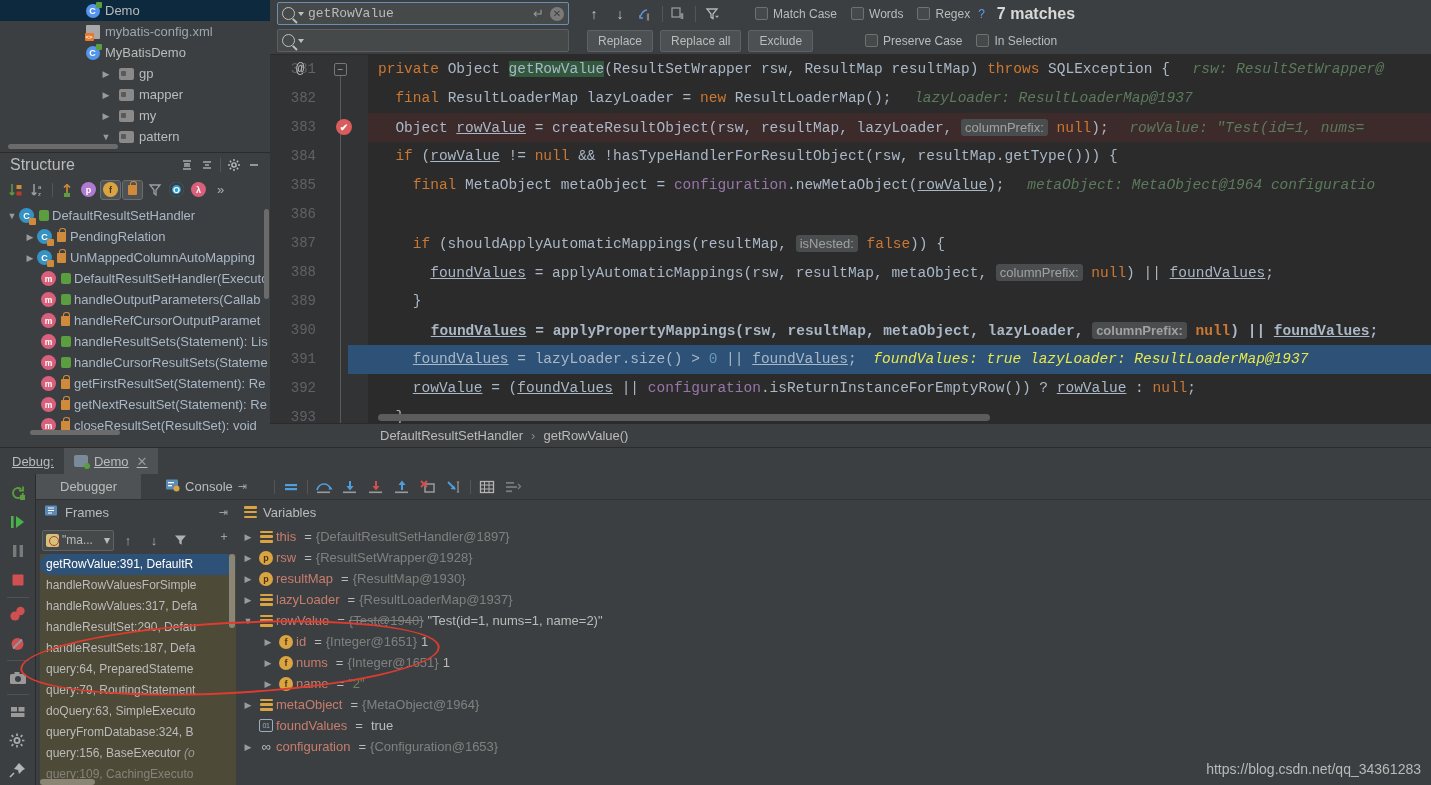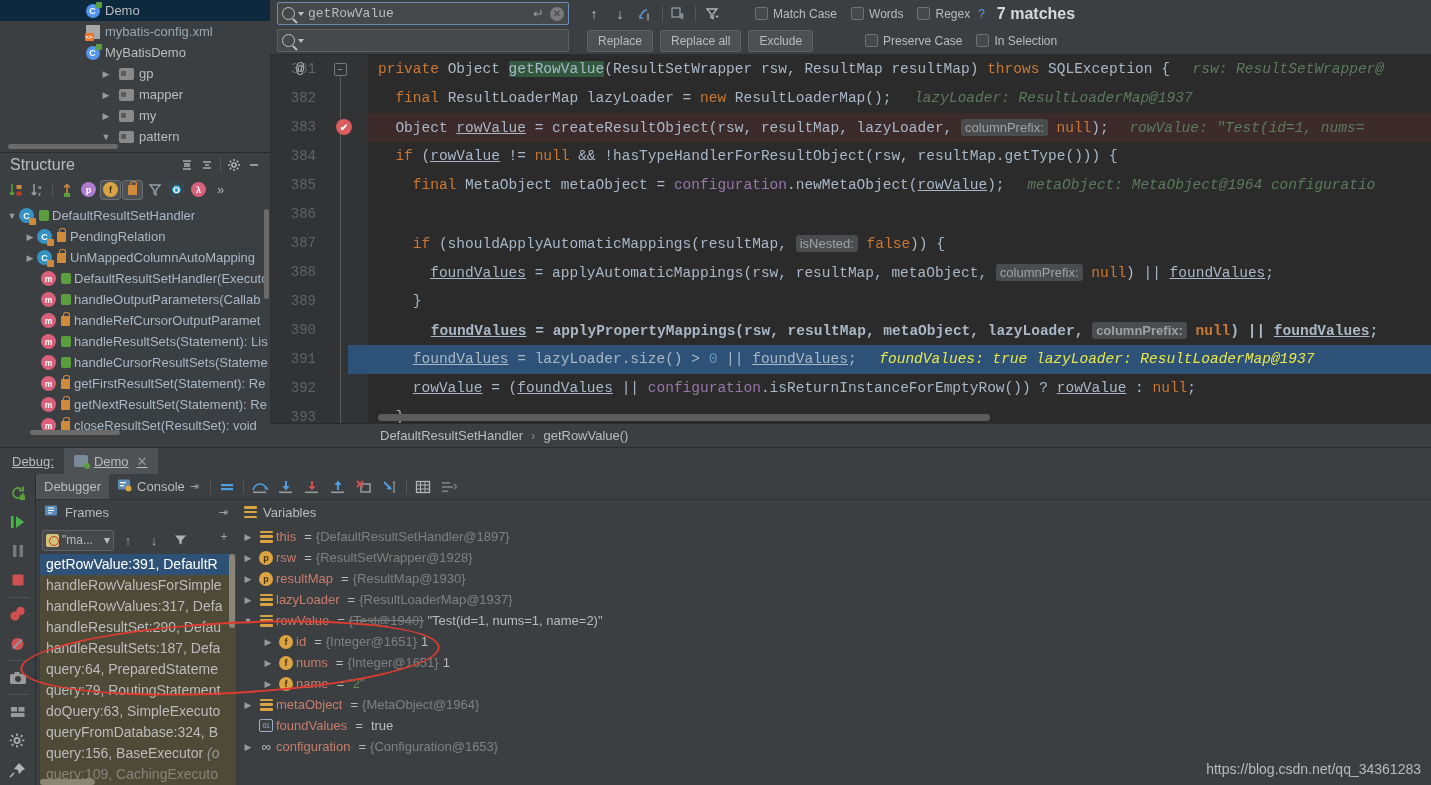--- a/index.html
+++ b/index.html
@@ -268,21 +268,21 @@
   .rail-ic { width: 30px; height: 30px; display: flex; align-items: center;
              justify-content: center; }
   .rail-sep { width: 22px; height: 1px; background: #4f5254; margin: 2px 0; }
 
   .dbg-toolbar {
     position: absolute; left: 36px; top: 0; width: 1395px; height: 26px;
     background: #3c3f41; display: flex; align-items: center;
     border-bottom: 1px solid #323232;
   }
   .dbg-tab {
-    height: 25px; padding: 0 8px; display: flex; align-items: center; gap: 5px;
+    height: 25px; padding: 0 24px; display: flex; align-items: center; gap: 5px;
     font-size: 13px; color: #bbbbbb;
   }
   .dbg-tab.active { background: #4e5254; }
   .dtb-ic { width: 26px; height: 22px; display: flex; align-items: center;
             justify-content: center; }
 
   .panel-hdr {
     position: absolute; height: 24px; display: flex; align-items: center;
     background: #3c3f41; font-size: 13px; color: #bbbbbb; gap: 6px;
   }
@@ -303,22 +303,22 @@
   .thread-ic::after { content: ""; position: absolute; left: 3px; top: 2px;
      width: 8px; height: 8px; border: 1.5px solid #c0392b; border-radius: 50%; }
   .ft-ic { width: 24px; height: 22px; display: flex; align-items: center;
            justify-content: center; color: #b0b0b0; font-size: 13px; }
 
   .frames-list {
     position: absolute; left: 40px; top: 80px; width: 196px; height: 231px;
     background: #4e4a38; overflow: hidden;
   }
   .frame-row {
-    height: 21px; line-height: 21px; padding-left: 6px; font-size: 14px;
-    color: #bbbbbb; white-space: nowrap; overflow: hidden;
+    height: 21px; line-height: 21px; padding-left: 6px; font-size: 12px;
+    color: #bbbbbb; white-space: nowrap; overflow: hidden; border-radius: 10px;
   }
   .frame-row.sel { background: #2d5177; color: #ffffff; }
   .frame-row i { color: #9a9a9a; font-style: italic; }
   .fr-scroll { position: absolute; right: 1px; top: 0px; width: 6px; height: 74px;
                background: #8a8574; border-radius: 3px; }
   .fr-scrollh { position: absolute; left: 0px; bottom: 0px; width: 55px; height: 6px;
                background: #8a8574; border-radius: 3px; }
 
   .frames-sidebtns {
     position: absolute; left: 212px; top: 52px; width: 24px; height: 200px;
@@ -728,21 +728,21 @@
       &nbsp;&nbsp;&nbsp;&nbsp;<span class="id">}</span>
     </div>
 
     <div class="ln" style="left:126px;top:261px;font-weight:bold;">
       &nbsp;&nbsp;&nbsp;&nbsp;<span class="id uline">foundValues</span><span class="id"> = applyPropertyMappings(rsw, resultMap, metaObject, lazyLoader,</span>
       <span class="param-chip">columnPrefix:</span><span class="kw">&nbsp;null</span><span class="id">) || <span class="uline">foundValues</span>;</span>
     </div>
 
     <div class="ln" style="left:108px;top:290px;">
       &nbsp;&nbsp;&nbsp;&nbsp;<span class="id uline">foundValues</span><span class="id"> = lazyLoader.size() &gt; </span><span class="num">0</span><span class="id"> || <span class="uline">foundValues</span>;</span>
-      <span class="hintv-sel" style="margin-left:14px;">foundValues: true   lazyLoader: ResultLoaderMap@1937</span>
+      <span class="hintv-sel" style="margin-left:8px;">foundValues: true   lazyLoader: ResultLoaderMap@1937</span>
     </div>
 
     <div class="ln" style="left:108px;top:319px;">
       &nbsp;&nbsp;&nbsp;&nbsp;<span class="id"><span class="uline">rowValue</span> = (<span class="uline">foundValues</span> || </span><span class="fld">configuration</span><span class="id">.isReturnInstanceForEmptyRow()) ? <span class="uline">rowValue</span> : </span><span class="kw">null</span><span class="id">;</span>
     </div>
 
     <div class="ln" style="left:108px;top:348px;">
       &nbsp;&nbsp;<span class="id">}</span>
     </div>
 

